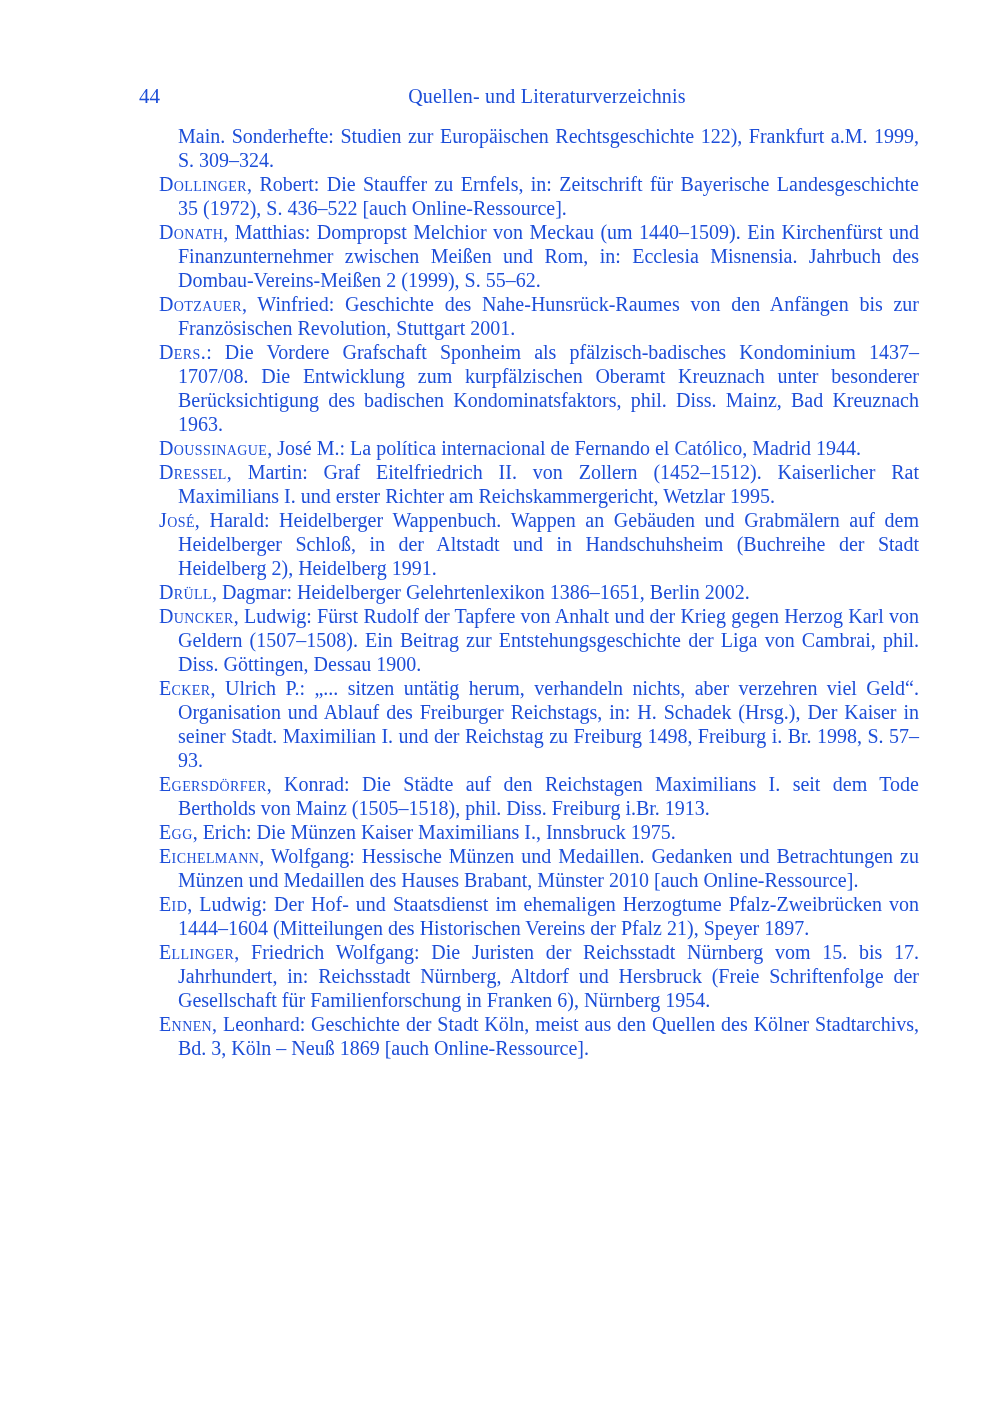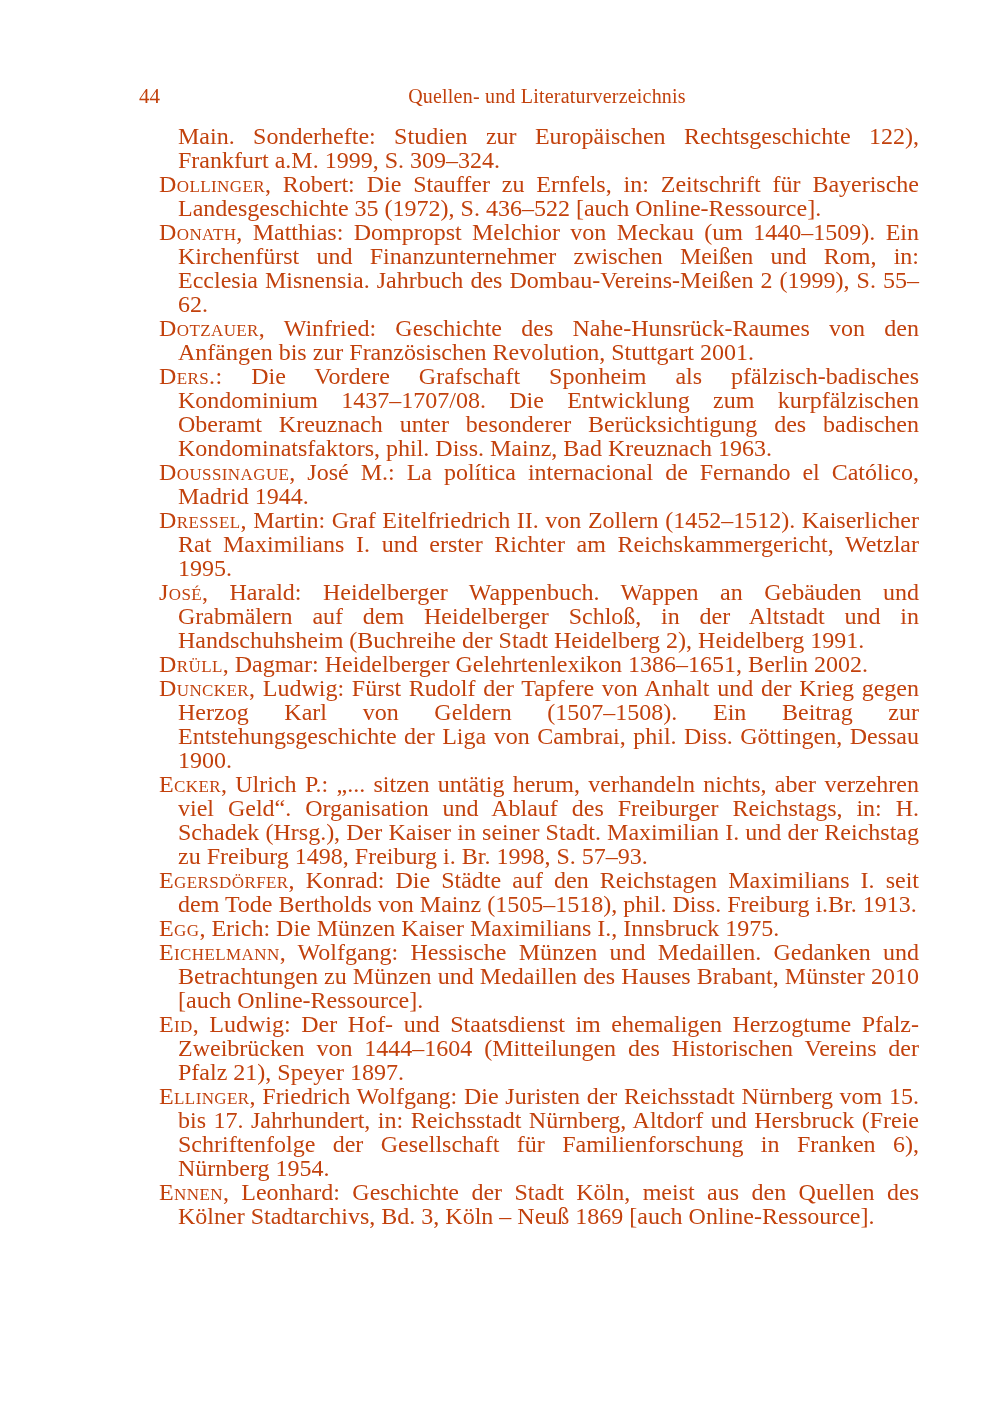--- a/index.html
+++ b/index.html
@@ -7,21 +7,21 @@
     padding: 0;
     background: #ffffff;
   }
   .page {
     position: relative;
     width: 1004px;
     height: 1418px;
     background: #ffffff;
     overflow: hidden;
     font-family: "Liberation Serif", serif;
-    color: #c2410c;
+    color: #1d4ed8;
   }
   .page-number {
     position: absolute;
     left: 139px;
     top: 84px;
     font-size: 21px;
     line-height: 24px;
   }
   .running-head {
     position: absolute;
@@ -35,21 +35,21 @@
     padding-left: 8px;
   }
   .bibliography {
     position: absolute;
     left: 159px;
     top: 124px;
     width: 760px;
   }
   .entry {
     margin: 0;
-    font-size: 24px;
+    font-size: 20px;
     line-height: 24px;
     text-align: justify;
     padding-left: 19px;
     text-indent: -19px;
     hyphens: auto;
     -webkit-hyphens: auto;
   }
   .entry.continuation {
     text-indent: 0;
   }

